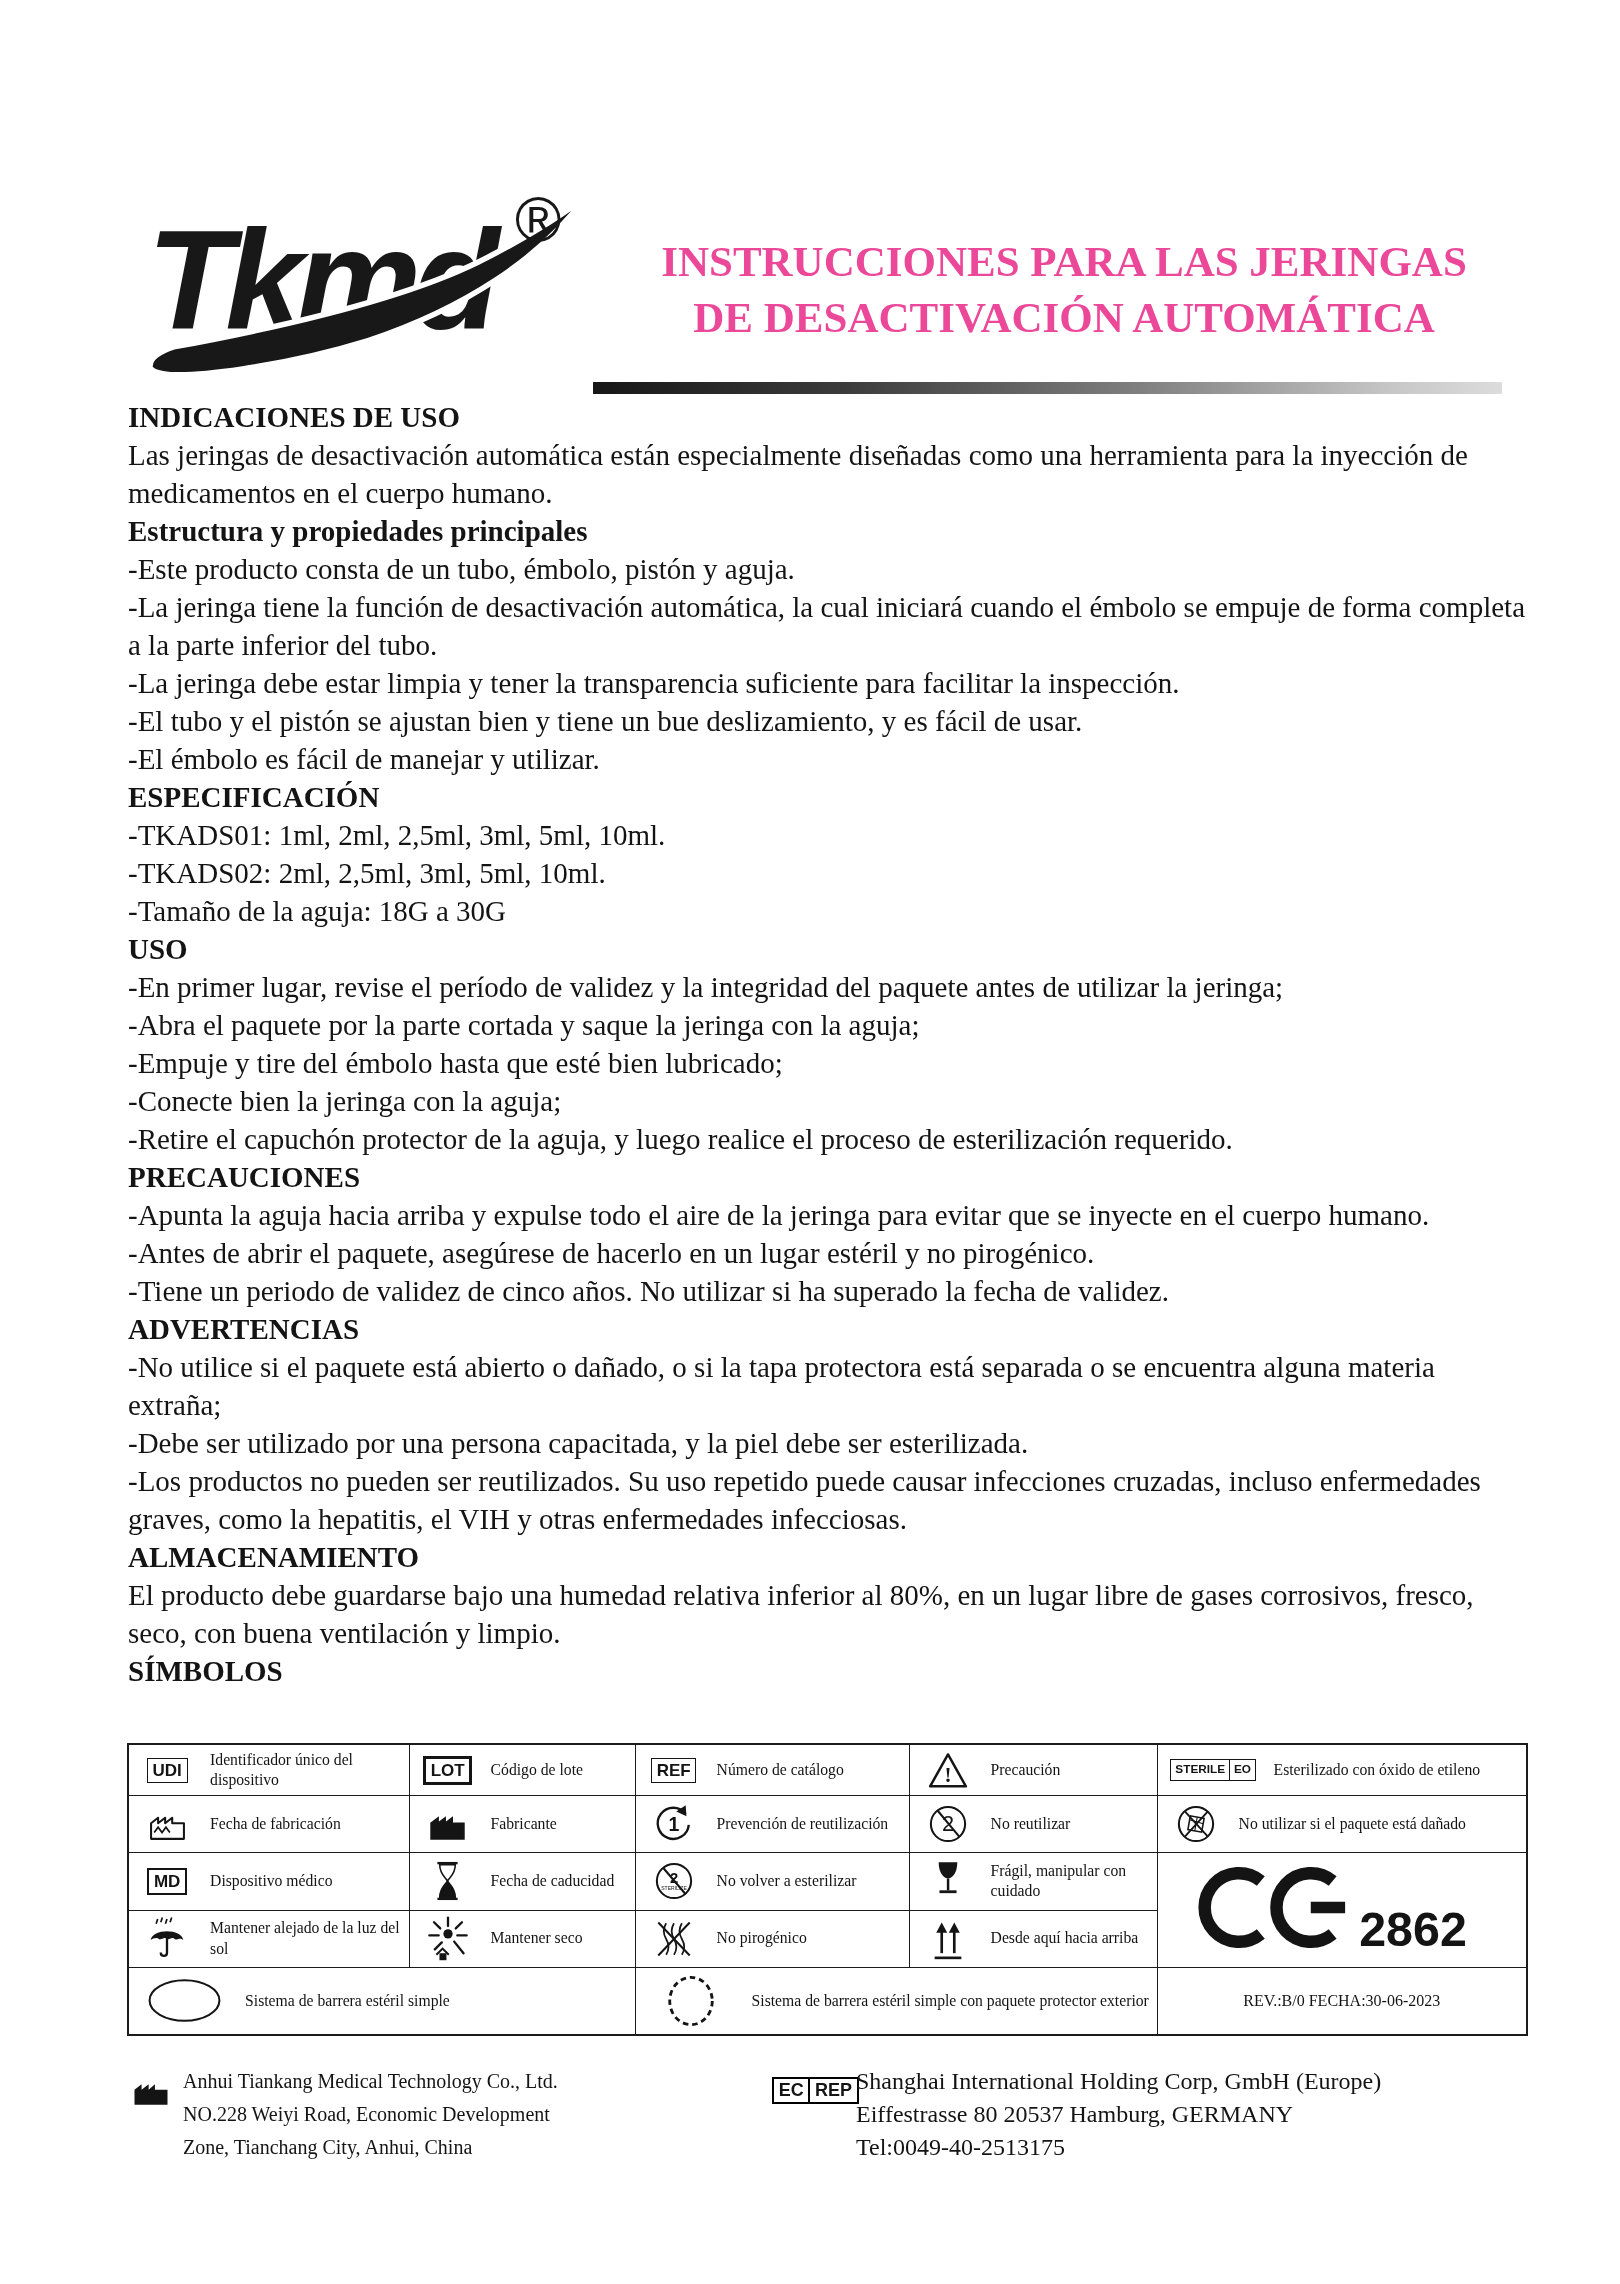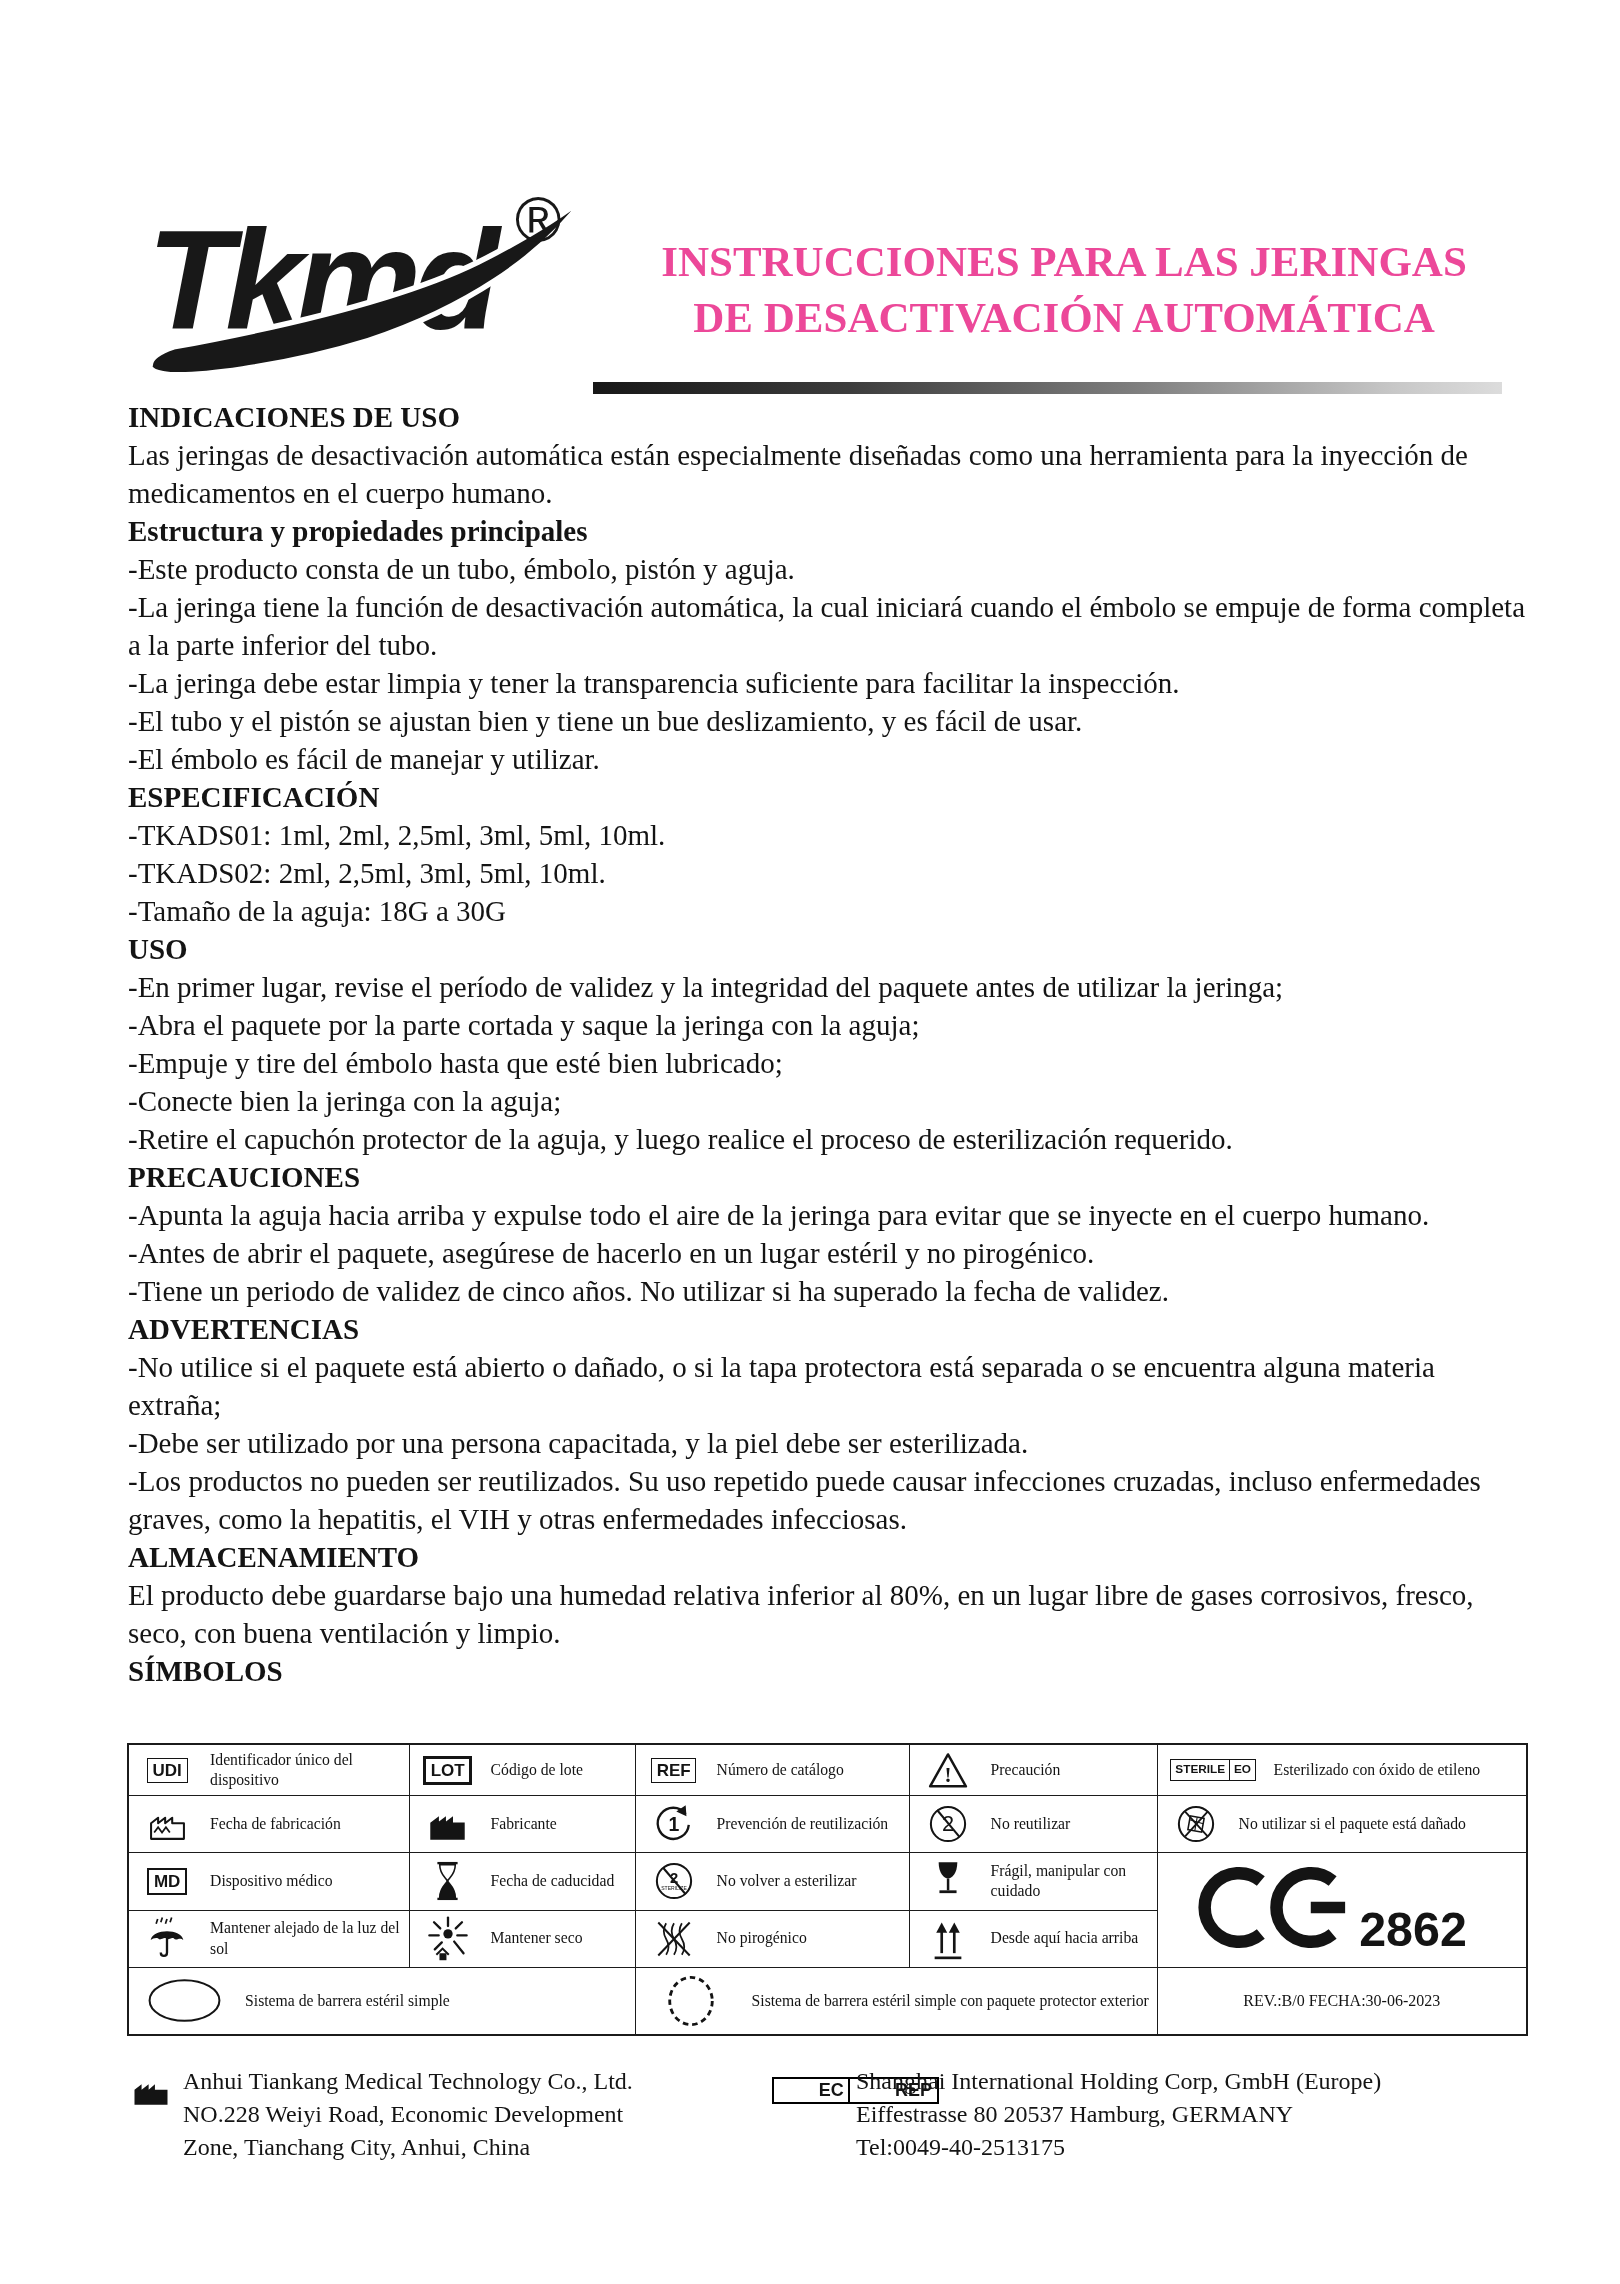--- a/index.html
+++ b/index.html
@@ -37,25 +37,25 @@
   .bx.mid{border-width:2.4px;}
   .sterile{display:inline-flex;border:1.6px solid #141414;font-family:"Liberation Sans",sans-serif;
            font-weight:bold;font-size:11.8px;line-height:1;}
   .sterile span{padding:3.9px 3.9px;}
   .sterile span:first-child{border-right:1.6px solid #141414;}
   .ce-cell{text-align:center;vertical-align:middle;}
   .rev-cell{text-align:center;font-size:16px;}
 
   
   .f-ico-left{position:absolute;left:132px;top:2074px;}
-  .f-left{position:absolute;left:183px;top:2065px;width:470px;font-size:24px;line-height:33px;}
+  .f-left{position:absolute;left:183px;top:2065px;width:470px;font-size:20px;line-height:33px;}
   .f-ico-right{position:absolute;left:772px;top:2077px;}
   .ecrep{display:inline-flex;border:2.4px solid #000;font-family:"Liberation Sans",sans-serif;
          font-weight:bold;font-size:18px;line-height:1;}
-  .ecrep span{padding:2.4px 4.7px;margin-left:40px;}
+  .ecrep span{padding:2.4px 4.7px;}
   .ecrep span:first-child{border-right:2.4px solid #000;}
   .f-right{position:absolute;left:856px;top:2065px;width:596px;font-size:24px;line-height:33px;}
 </style>
 </head>
 <body>
 
 <div class="page">
 
   <div class="logo-wrap">
     <span class="logo-text">Tkmd</span>

